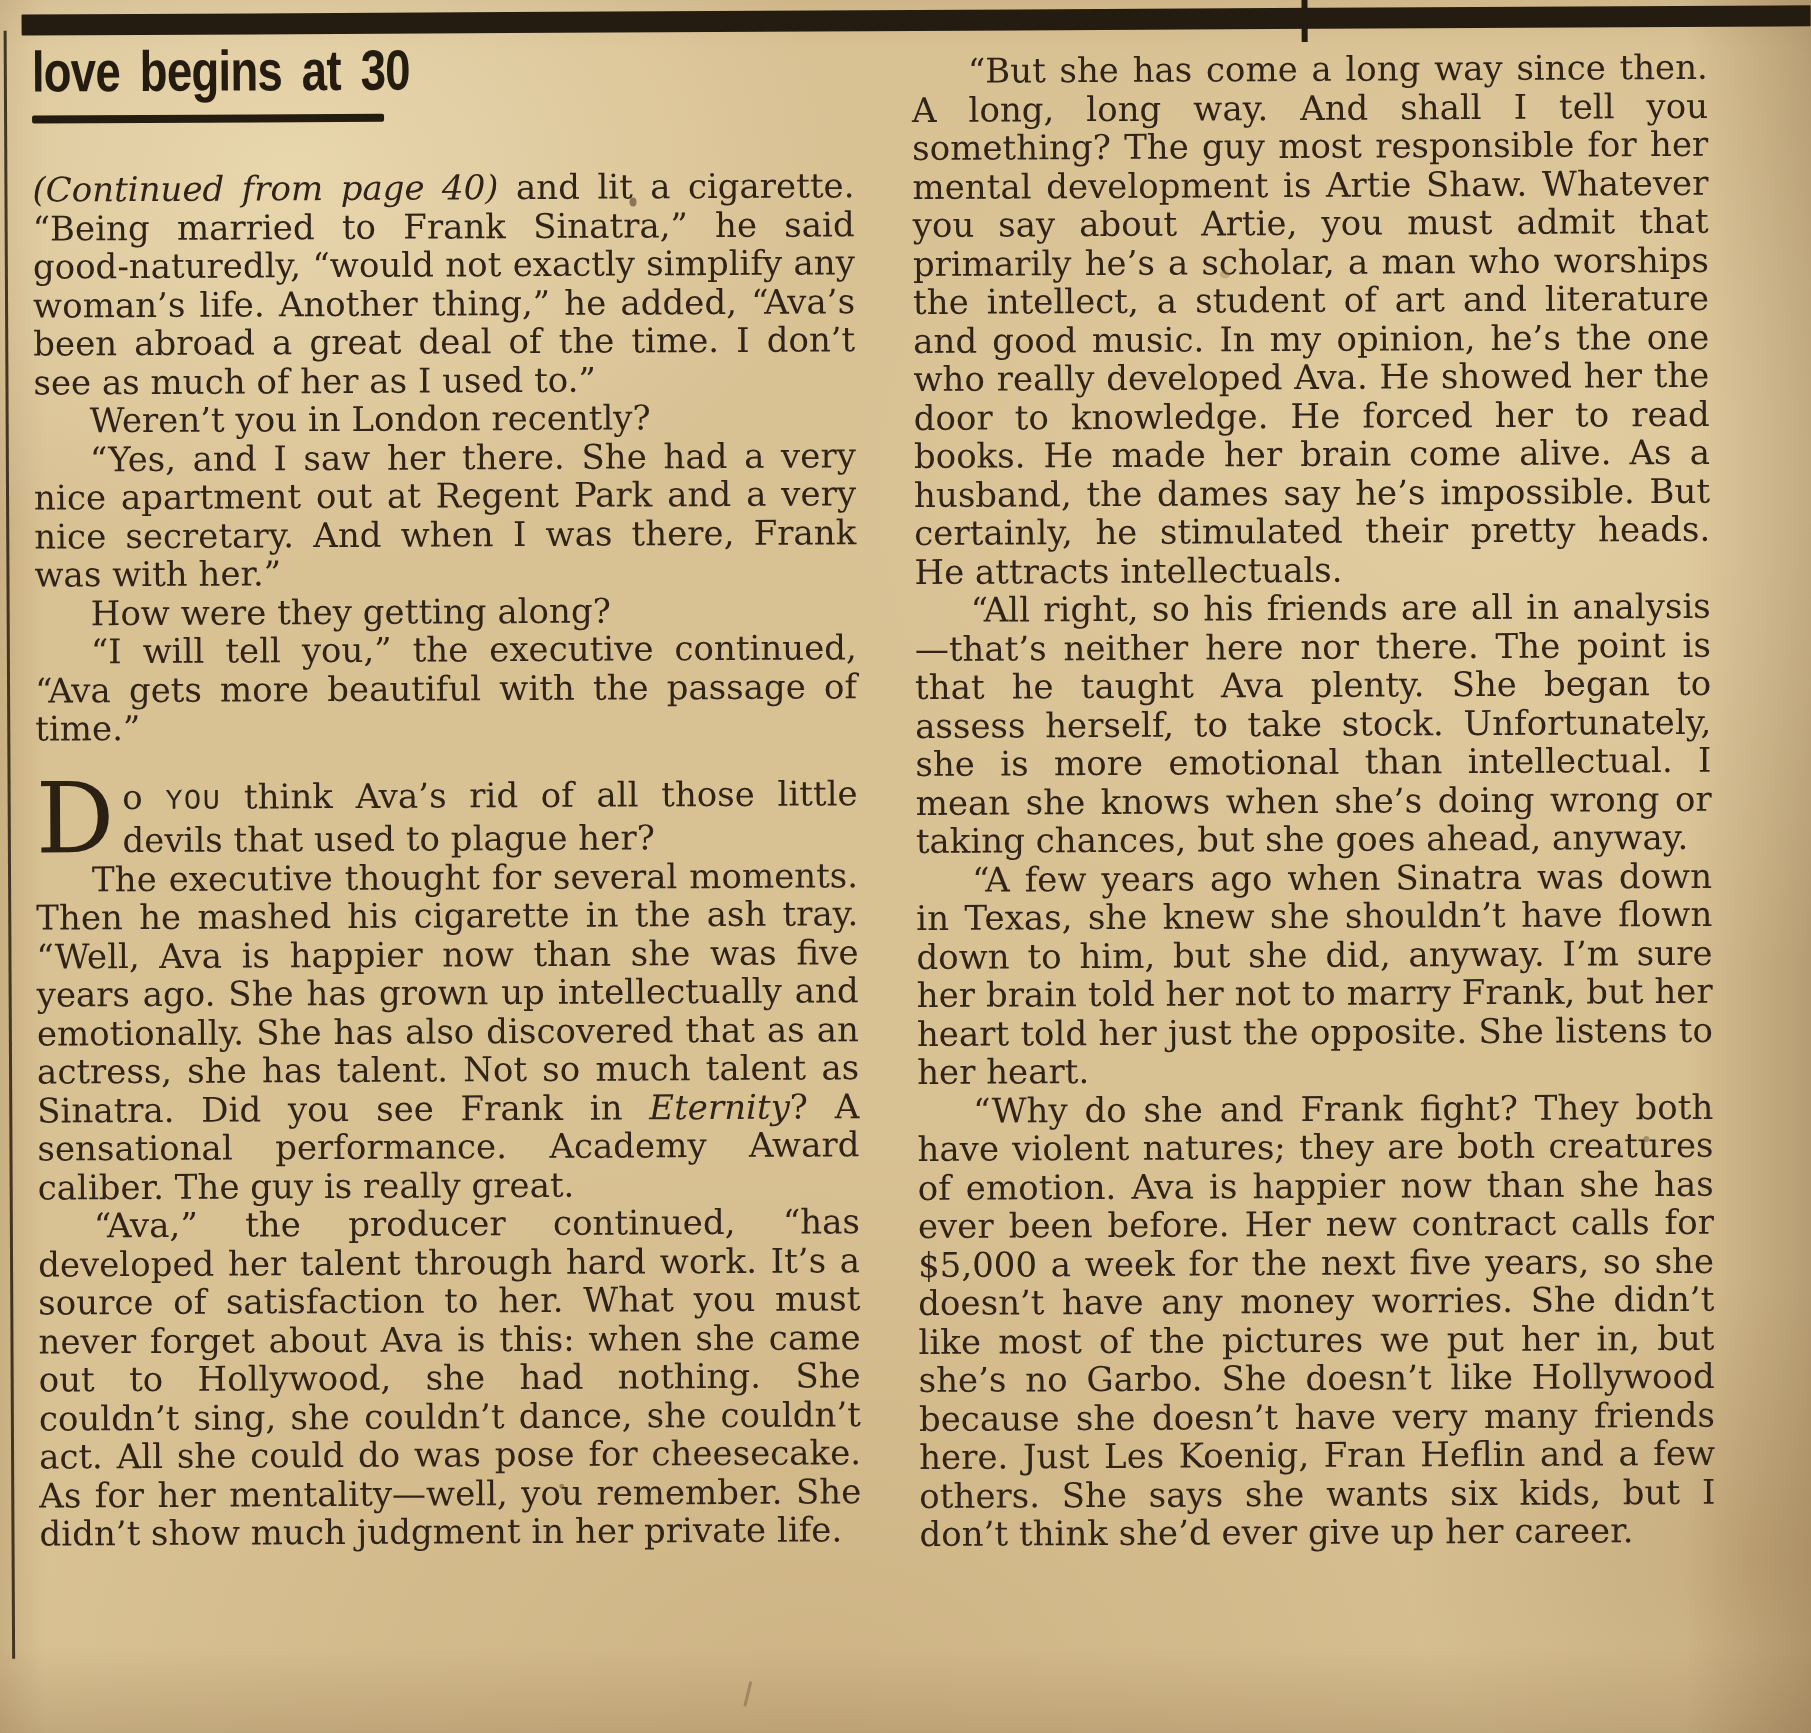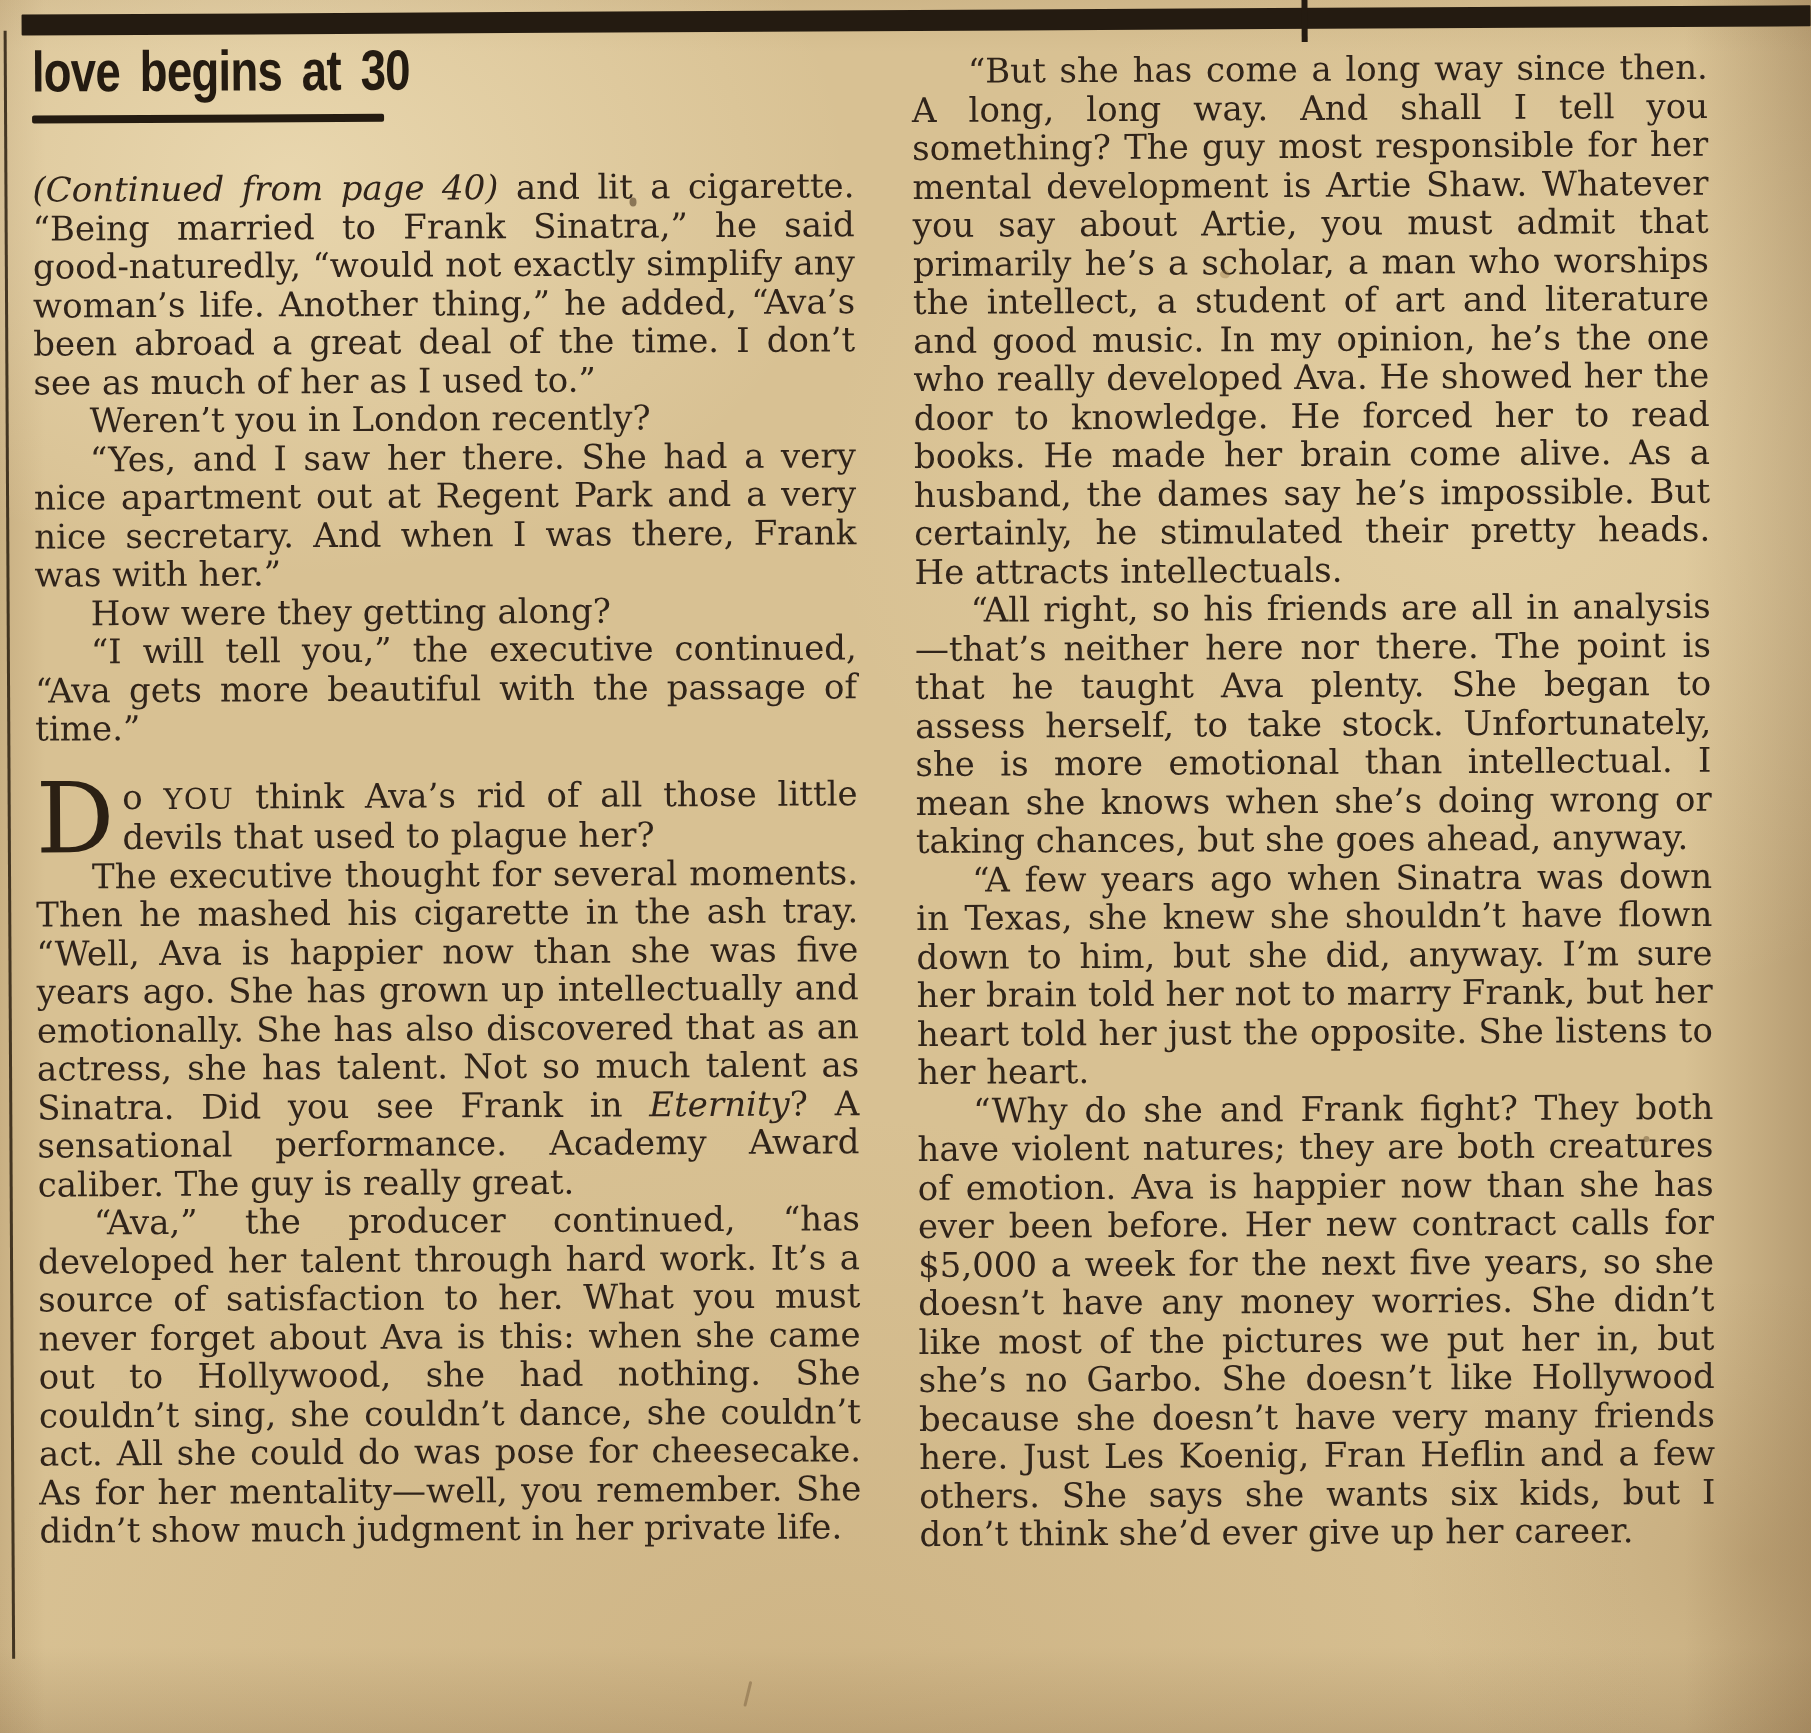--- a/index.html
+++ b/index.html
@@ -32,21 +32,21 @@
     transform:scaleX(0.80);transform-origin:left center;
   }
   .headline-underline{margin-top:15px;width:352px;height:8px;background:#241b11;border-radius:2px;}
   .bodytext{margin-top:47px;}
   .indent{text-indent:56px;}
   .dropcap-para{margin-top:30px !important;}
   .dropcap{
     float:left;font-size:98px;line-height:77px;padding:2px 8px 0 0;
     font-weight:400;color:#2b2014;
   }
-  .sc{font-size:0.84em;letter-spacing:1.5px;}
+  .sc{font-size:0.84em;letter-spacing:1.5px;font-family:Liberation Mono, monospace;}
   i{font-style:italic;}
   .speck{position:absolute;border-radius:50%;}
   .s1{left:633px;top:196px;width:7px;height:9px;background:rgba(70,50,28,0.55);}
   .s2{left:1642px;top:1140px;width:6px;height:6px;background:rgba(90,65,35,0.4);}
   .s3{left:742px;top:1680px;width:3px;height:26px;background:rgba(95,70,40,0.35);border-radius:2px;transform:rotate(14deg);}
   .s4{left:1223px;top:272px;width:10px;height:8px;background:rgba(150,115,65,0.35);}
   .s5{left:556px;top:1482px;width:5px;height:5px;background:rgba(80,58,30,0.45);}
 </style>
 </head>
 <body>

